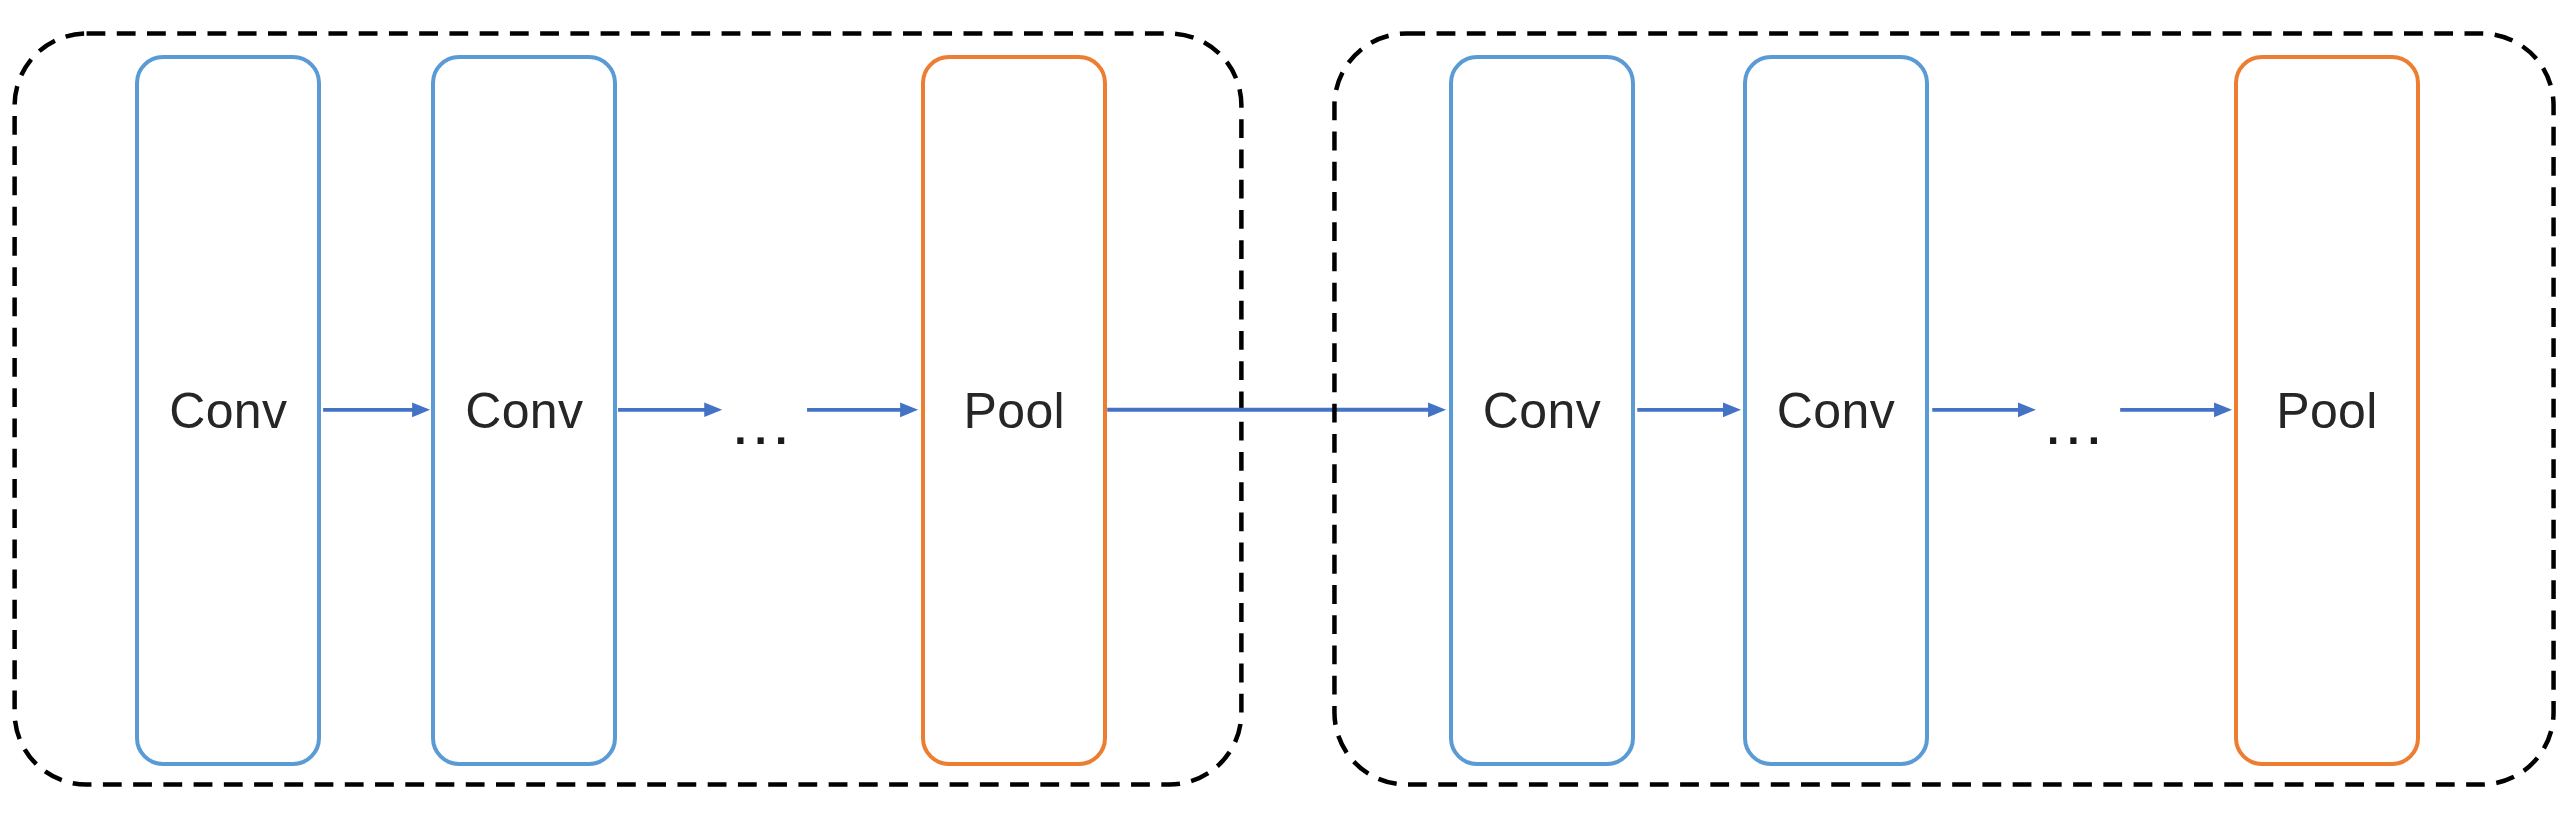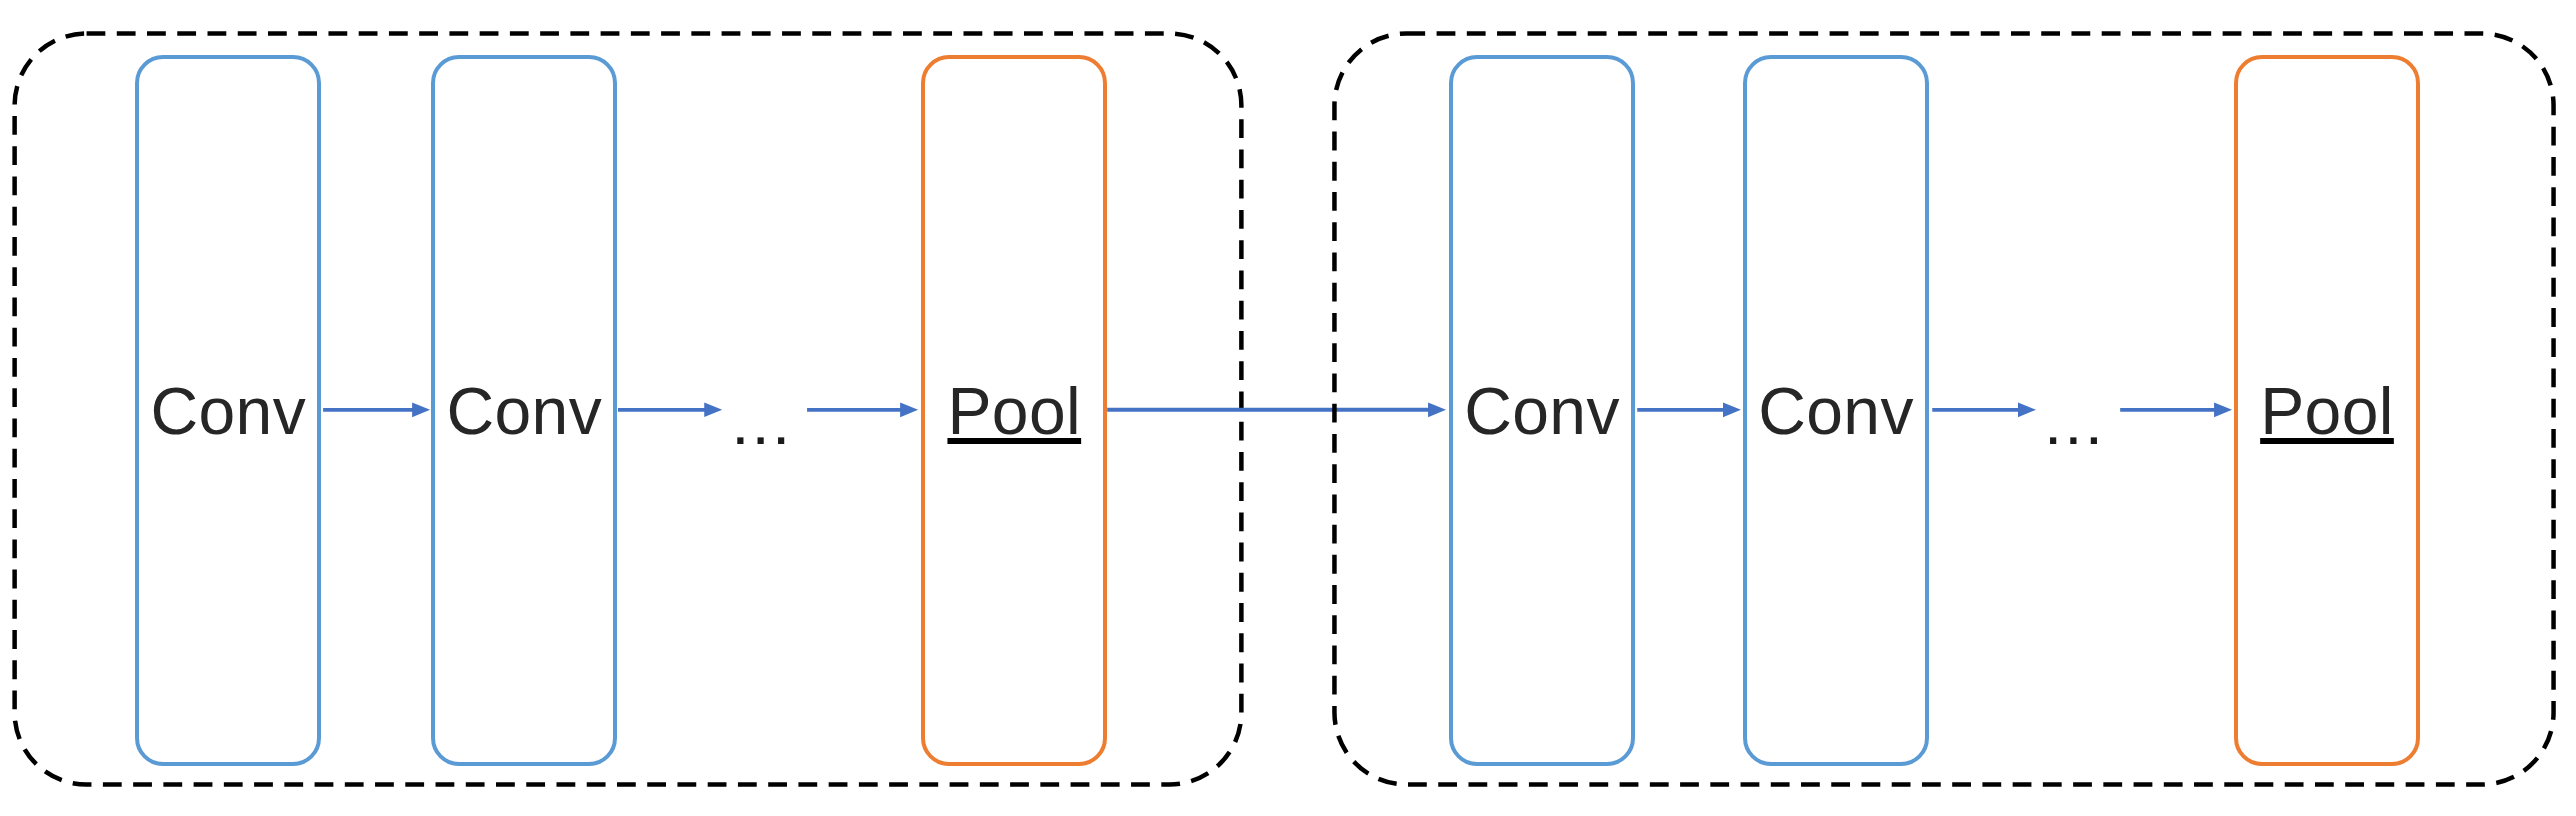--- a/index.html
+++ b/index.html
@@ -33,23 +33,23 @@
     height: 711px;
     box-sizing: border-box;
     border: 4.9px solid #888;
     border-radius: 28px;
     background: var(--background, #ffffff);
     display: flex;
     align-items: center;
     justify-content: center;
   }
   .box.conv { border-color: var(--conv-border, #5B9BD5); }
-  .box.pool { border-color: var(--pool-border, #ED7D31); text-decoration: underline; }
+  .box.pool { border-color: var(--pool-border, #ED7D31); }
   .box .label {
-    font-size: 66px;
+    font-size: 50px;
     color: var(--label-text, #262626);
     letter-spacing: 0.4px;
     white-space: nowrap;
   }
   .arrow {
     position: absolute;
     top: 369px;
     height: 19.6px;
     color: var(--arrow, #4472C4);
   }

